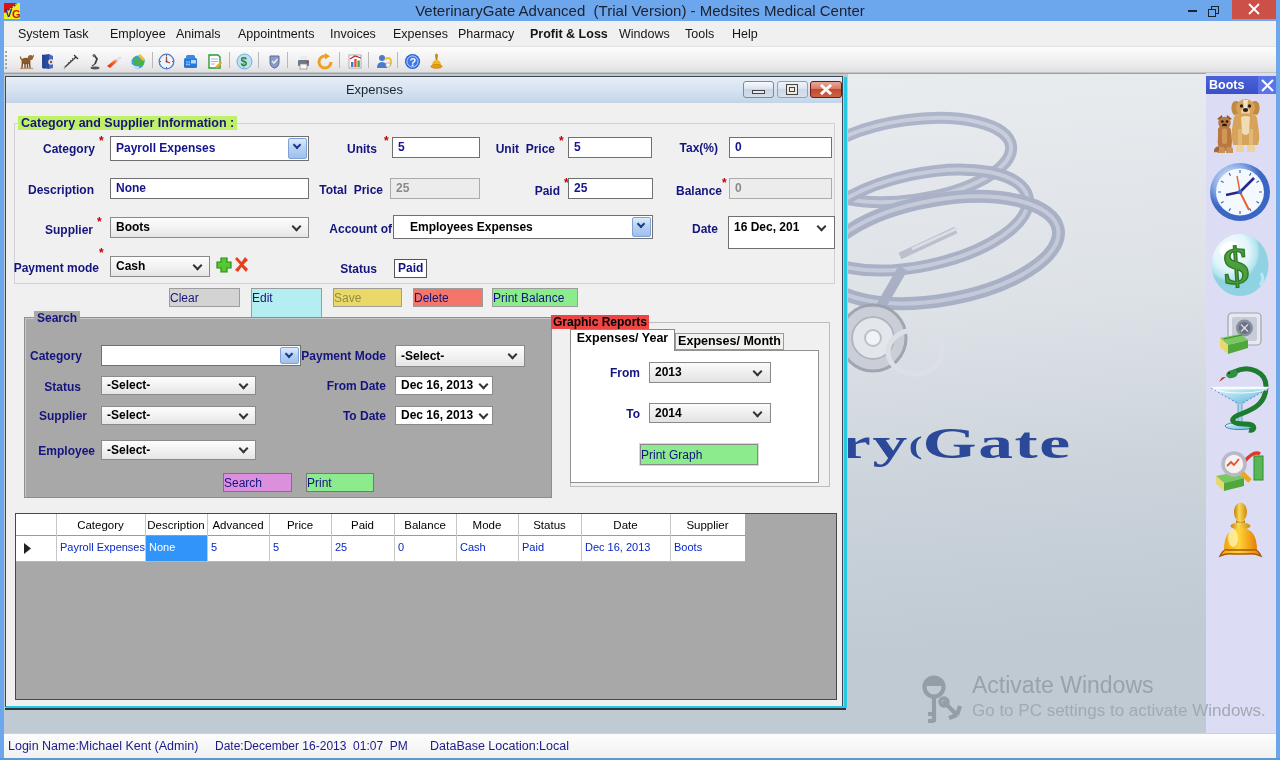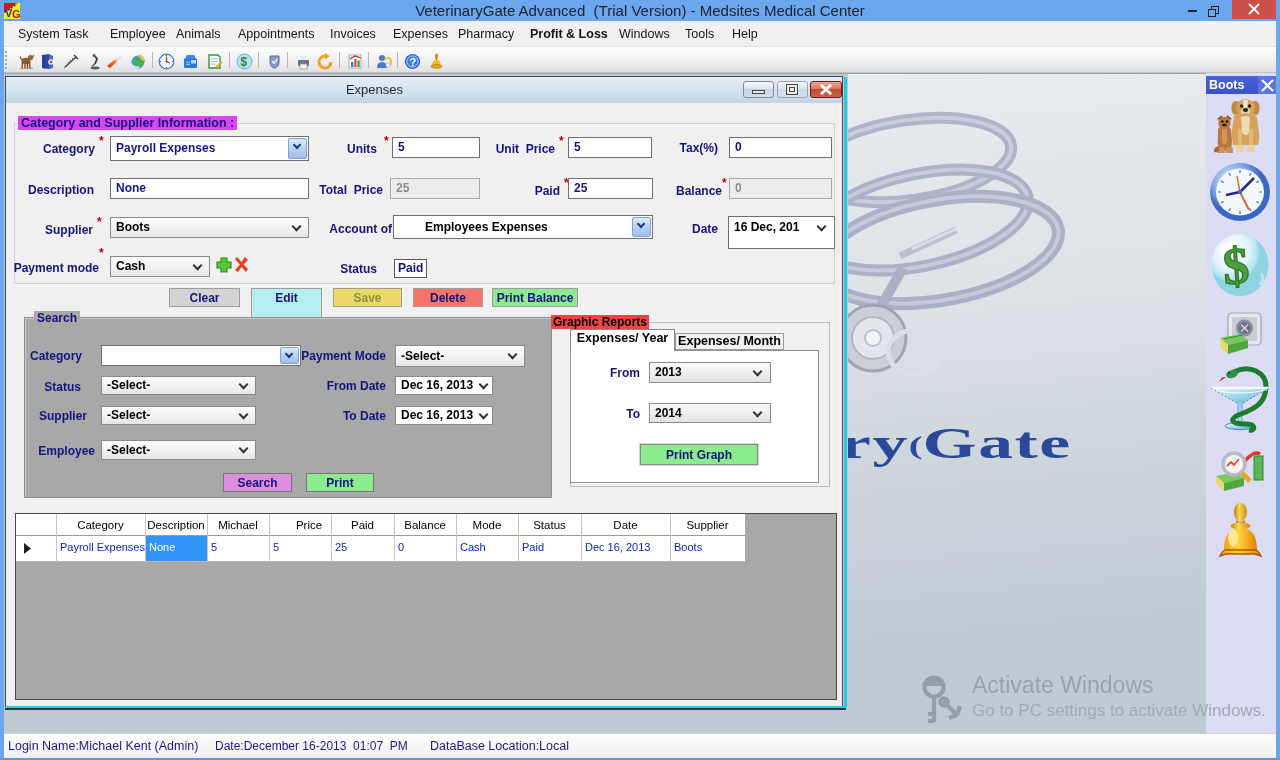--- a/index.html
+++ b/index.html
@@ -8,21 +8,21 @@
 .lbl{position:absolute;font-weight:bold;font-size:12px;color:#14147e;white-space:nowrap;}
 .lblr{text-align:right;}
 .tb{position:absolute;background:#fff;border:1px solid #707070;font-weight:bold;font-size:12px;color:#14148c;padding-left:5px;white-space:nowrap;}
 .tbk{color:#000;}
 .tbd{background:#ececec;border:1px solid #ababab;color:#8a8a8a;}
 .cb{position:absolute;background:linear-gradient(#fdfdfd,#f0f0f1 60%,#e5e5e8);border:1px solid #8a8a8a;font-weight:bold;font-size:12px;color:#000;padding-left:5px;white-space:nowrap;}
 .chev{position:absolute;width:7px;height:7px;border-right:2px solid #333;border-bottom:2px solid #333;transform:rotate(45deg);}
 .ddb{position:absolute;right:1px;top:1px;bottom:1px;width:19px;background:linear-gradient(#dceafc,#b6d0f2 50%,#a0c0ea);border:1px solid #7da2d8;border-radius:2px;}
 .ddb i{position:absolute;left:5px;top:3px;width:6px;height:6px;border-right:2px solid #1a3a8c;border-bottom:2px solid #1a3a8c;transform:rotate(45deg);}
 .ast{position:absolute;color:#c00000;font-weight:bold;font-size:12px;}
-.btn{position:absolute;border:1px solid #9d9d9d;font-weight:bold;font-size:12px;color:#14147e;text-align:center;}
+.btn{position:absolute;border:1px solid #9d9d9d;font-weight:normal;font-size:12px;color:#14147e;text-align:left;}
 .mi{position:absolute;top:21px;height:26px;line-height:26px;font-size:12.5px;color:#151515;}
 .sep{position:absolute;top:5px;width:1px;height:16px;background:#b8b8b8;}
 .ticon{position:absolute;top:53px;width:17px;height:17px;}
 .gridline{position:absolute;background:#c6c6c6;}
 .hdr{position:absolute;font-size:11.5px;color:#000;text-align:center;top:519px;height:16px;}
 .cell{position:absolute;font-size:11px;color:#0726c3;top:541px;white-space:nowrap;}
 </style></head>
 <body>
 
 <div class="abs" id="titlebar" style="left:0;top:0;width:1280px;height:21px;background:#6ca6ec;"></div>
@@ -376,21 +376,21 @@
 <div class="abs" style="left:777px;top:81px;width:31px;height:17px;border:1px solid #95a0b0;border-radius:3px;background:linear-gradient(#f0f4f9,#dce5ef 45%,#ccd8e7 50%,#d8e2ee);"></div>
 <div class="abs" style="left:786px;top:84px;width:12px;height:11px;background:#ece9e2;border:1px solid #454545;"></div>
 <div class="abs" style="left:789px;top:87px;width:6px;height:5px;background:#ece9e2;border:1px solid #454545;"></div>
 <div class="abs" style="left:810px;top:81px;width:32px;height:17px;border:1px solid #6a1a12;border-radius:3px;background:linear-gradient(#e8a898,#d97a62 45%,#c04a2e 50%,#cc6248);"></div>
 <svg class="abs" style="left:819px;top:84px;" width="14" height="11">
     <path d="M2,1 L12,10 M12,1 L2,10" stroke="#f8f6f2" stroke-width="3"></path>
     <path d="M2,1 L12,10 M12,1 L2,10" stroke="#fff" stroke-width="1.6"></path>
   </svg>
 
 <div class="abs" style="left:14px;top:123px;width:821px;height:161px;border:1px solid #d2d2d2;"></div>
-<div class="lbl" style="left:18px;top:116px;background:#d946ef;padding:0 3px;font-size:12.5px;">Category and Supplier Information :</div>
+<div class="lbl" style="left:18px;top:116px;background:#bef264;padding:0 3px;font-size:12.5px;">Category and Supplier Information :</div>
 
 <div class="lbl lblr" style="left:0px;top:142px;width:95px;">Category</div>
 <div class="ast" style="left:99px;top:134px;">*</div>
 <div class="tb" style="left:110px;top:136px;width:199px;height:25px;line-height:23px;">Payroll Expenses<span class="ddb">
       <i></i>
     </span></div>
 <div class="lbl lblr" style="left:277px;top:142px;width:100px;">Units</div>
 <div class="ast" style="left:384px;top:134px;">*</div>
 <div class="tb" style="left:392px;top:137px;width:88px;height:21px;line-height:19px;">5</div>
 <div class="lbl lblr" style="left:455px;top:142px;width:100px;">Unit&nbsp; Price</div>
@@ -408,21 +408,21 @@
 <div class="tb" style="left:568px;top:178px;width:85px;height:21px;line-height:19px;">25</div>
 <div class="lbl lblr" style="left:622px;top:184px;width:100px;">Balance</div>
 <div class="ast" style="left:722px;top:176px;">*</div>
 <div class="tb tbd" style="left:729px;top:178px;width:103px;height:21px;line-height:19px;">0</div>
 
 <div class="lbl lblr" style="left:0px;top:223px;width:93px;">Supplier</div>
 <div class="ast" style="left:97px;top:215px;">*</div>
 <div class="cb" style="left:110px;top:217px;width:199px;height:21px;line-height:19px;">Boots<span class="chev" style="right:8px;top:5px;"></span></div>
 <div class="lbl lblr" style="left:292px;top:222px;width:100px;">Account of</div>
 <div class="ast" style="left:394px;top:214px;">*</div>
-<div class="tb" style="left:393px;top:215px;width:260px;height:24px;line-height:22px;padding-left:31px;color:#000;">Employees Expenses<span class="ddb">
+<div class="tb" style="left:393px;top:215px;width:260px;height:24px;line-height:22px;padding-left:16px;color:#000;">Employees Expenses<span class="ddb">
       <i></i>
     </span></div>
 <div class="lbl lblr" style="left:618px;top:222px;width:100px;">Date</div>
 <div class="tb tbk" style="left:728px;top:216px;width:107px;height:33px;line-height:21px;">16 Dec, 201<span class="chev" style="right:9px;top:6px;"></span></div>
 
 <div class="lbl lblr" style="left:0px;top:261px;width:99px;">Payment mode</div>
 <div class="ast" style="left:99px;top:246px;">*</div>
 <div class="cb" style="left:110px;top:256px;width:100px;height:21px;line-height:19px;">Cash<span class="chev" style="right:8px;top:5px;"></span></div>
 <svg class="abs" style="left:216px;top:257px;" width="16" height="16">
     <path d="M5,1 h6 v4 h4 v6 h-4 v4 h-6 v-4 h-4 v-6 h4 z" fill="#55c832" stroke="#2e8818" stroke-width="1.2"></path>
@@ -488,22 +488,22 @@
     <div class="gridline" style="left: 269px; top: 514px; width: 1px; height: 48px;"></div>
     <div class="gridline" style="left: 331px; top: 514px; width: 1px; height: 48px;"></div>
     <div class="gridline" style="left: 394px; top: 514px; width: 1px; height: 48px;"></div>
     <div class="gridline" style="left: 456px; top: 514px; width: 1px; height: 48px;"></div>
     <div class="gridline" style="left: 518px; top: 514px; width: 1px; height: 48px;"></div>
     <div class="gridline" style="left: 581px; top: 514px; width: 1px; height: 48px;"></div>
     <div class="gridline" style="left: 670px; top: 514px; width: 1px; height: 48px;"></div>
   </div>
 <div class="hdr" style="left:56px;width:89px;">Category</div>
 <div class="hdr" style="left:145px;width:62px;">Description</div>
-<div class="hdr" style="left:207px;width:62px;">Michael</div>
-<div class="hdr" style="left:278px;width:62px;">Price</div>
+<div class="hdr" style="left:207px;width:62px;">Advanced</div>
+<div class="hdr" style="left:269px;width:62px;">Price</div>
 <div class="hdr" style="left:331px;width:63px;">Paid</div>
 <div class="hdr" style="left:394px;width:62px;">Balance</div>
 <div class="hdr" style="left:456px;width:62px;">Mode</div>
 <div class="hdr" style="left:518px;width:63px;">Status</div>
 <div class="hdr" style="left:581px;width:89px;">Date</div>
 <div class="hdr" style="left:670px;width:75px;">Supplier</div>
 <svg class="abs" style="left:23px;top:543px;" width="9" height="11">
     <path d="M1,0 L8,5.5 L1,11 Z" fill="#222"></path>
   </svg>
 <div class="cell" style="left:60px;">Payroll Expenses</div>

